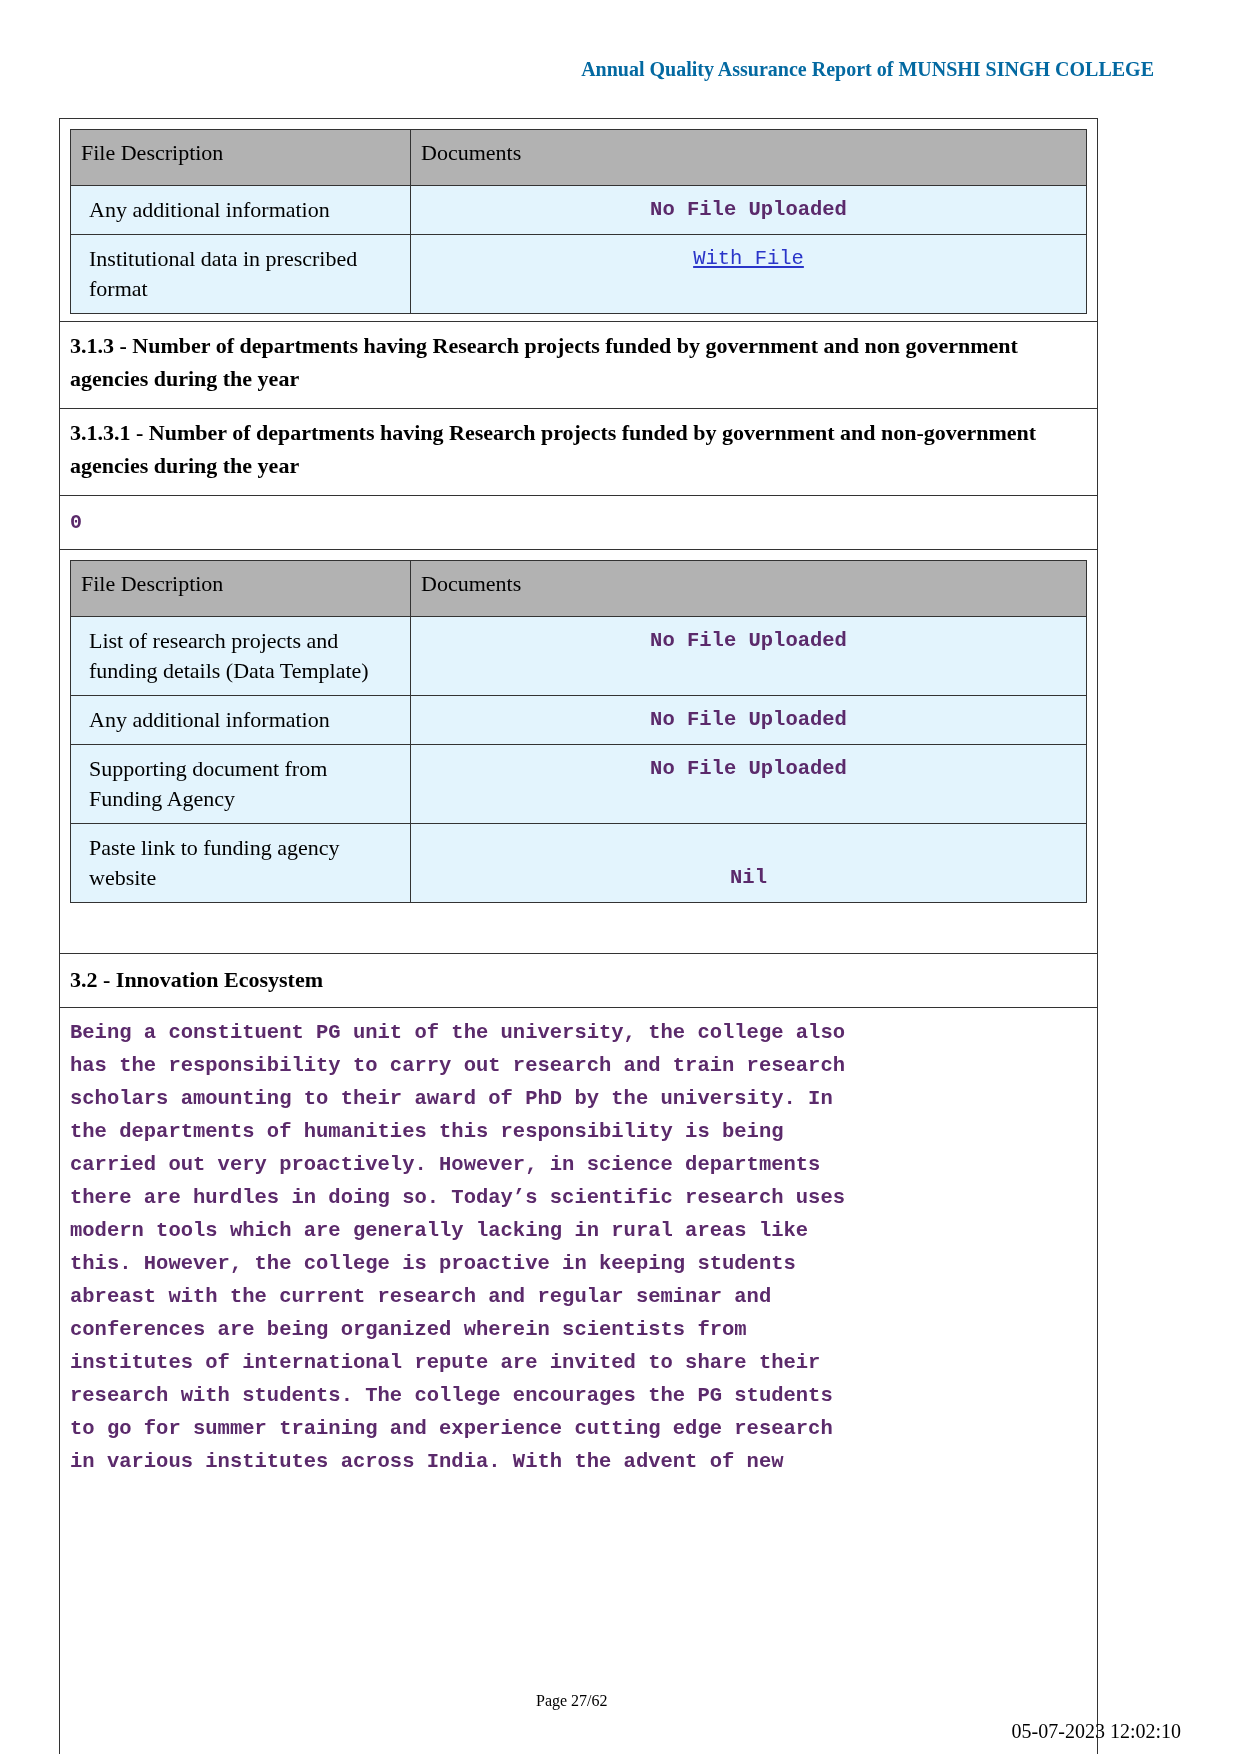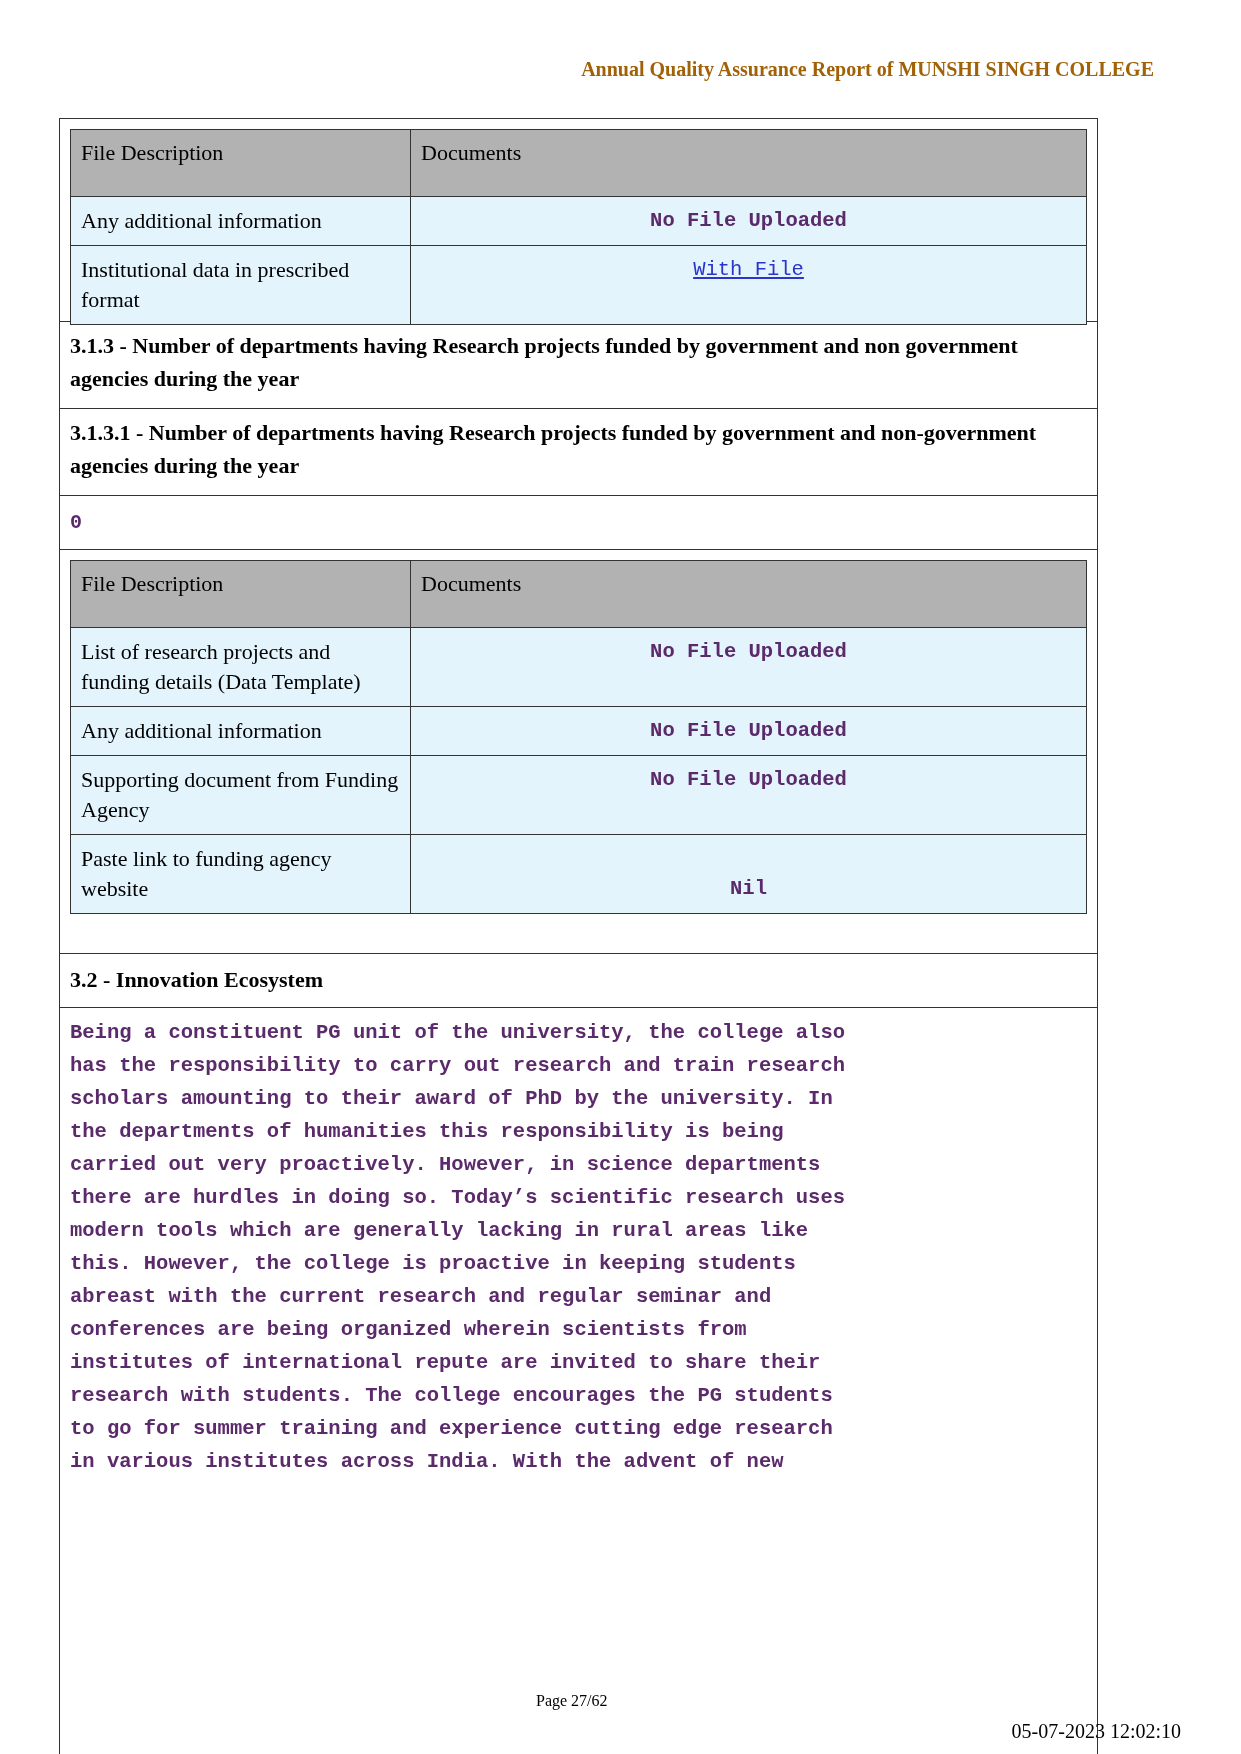--- a/index.html
+++ b/index.html
@@ -1,34 +1,34 @@
 <!DOCTYPE html>
 <html><head>
 <meta charset="utf-8">
 <style>
   html, body { margin: 0; padding: 0; background: #ffffff; }
   body { width: 1241px; height: 1754px; position: relative; overflow: hidden; font-family: "Liberation Serif", serif; color: #000; }
-  .page-header { position: absolute; top: 58px; right: 87px; font-family: "Liberation Serif", serif; font-weight: bold; font-size: 20px; color: #a16207; white-space: nowrap; }
+  .page-header { position: absolute; top: 58px; right: 87px; font-family: "Liberation Serif", serif; font-weight: bold; font-size: 20px; color: #0369a1; white-space: nowrap; }
   .outer { position: absolute; left: 59px; top: 118px; width: 1039px; height: 1650px; border-left: 1.5px solid #333; border-right: 1.5px solid #333; border-top: 1.5px solid #333; box-sizing: border-box; }
   .block { border-bottom: 1.5px solid #333; box-sizing: border-box; }
   .value-mono { font-family: "Liberation Mono", monospace; font-weight: bold; font-size: 20px; color: #5b2a6b; padding: 0 10px; }
   .b-value1 { height: 54px; line-height: 54px; }
   .b-table1 { height: 203px; padding: 10px 10px 0 10px; }
   .b-table2 { height: 404px; padding: 10px 10px 0 10px; }
   .b-head { font-family: "Liberation Serif", serif; font-weight: bold; font-size: 22px; line-height: 33px; padding: 7px 10px 10px 10px; }
   .b-head1 { height: 87px; }
   .b-head2 { height: 87px; }
   .b-value2 { height: 54px; line-height: 54px; }
   .b-head3 { height: 54px; line-height: 36px; padding-top: 8px; }
   .b-sub { font-family: "Liberation Serif", serif; font-size: 22px; line-height: 33px; padding: 7px 10px 10px 10px; height: 87px; }
   .narrative { font-family: "Liberation Mono", monospace; font-weight: bold; font-size: 20.5px; line-height: 33px; color: #5b2a6b; padding: 8px 10px 0 10px; white-space: pre-line; border-bottom: none; }
   table.files { width: 100%; border-collapse: collapse; table-layout: fixed; }
   table.files td, table.files th { border: 1.5px solid #333; vertical-align: top; box-sizing: border-box; }
-  table.files th { background: #b2b2b2; font-family: "Liberation Serif", serif; font-weight: normal; font-size: 22px; text-align: left; padding: 10px 10px; height: 67px; }
-  table.files td { background: #e3f4fd; font-family: "Liberation Serif", serif; font-size: 22px; line-height: 30px; padding: 9px 10px; }
+  table.files th { background: #b2b2b2; font-family: "Liberation Serif", serif; font-weight: normal; font-size: 22px; text-align: left; padding: 10px 10px; height: 56px; }
+  table.files td { background: #e3f4fd; font-family: "Liberation Serif", serif; font-size: 22px; line-height: 30px; padding: 9px 18px; }
   table.files td.doc { font-family: "Liberation Mono", monospace; font-weight: bold; font-size: 20.5px; color: #5b2a6b; text-align: center; }
   table.files td.doc.link { font-weight: normal; }
   table.files td.doc.link a { color: #2a35c9; text-decoration: underline; }
   table.files td.doc.bottom { vertical-align: bottom; }
   .col1 { width: 340px; }
   .footer-page { position: absolute; top: 1692px; left: 536px; font-family: "Liberation Serif", serif; font-size: 16px; }
   .footer-date { position: absolute; top: 1720px; right: 60px; font-family: "Liberation Serif", serif; font-size: 20px; }
 </style>
 </head>
 <body>

